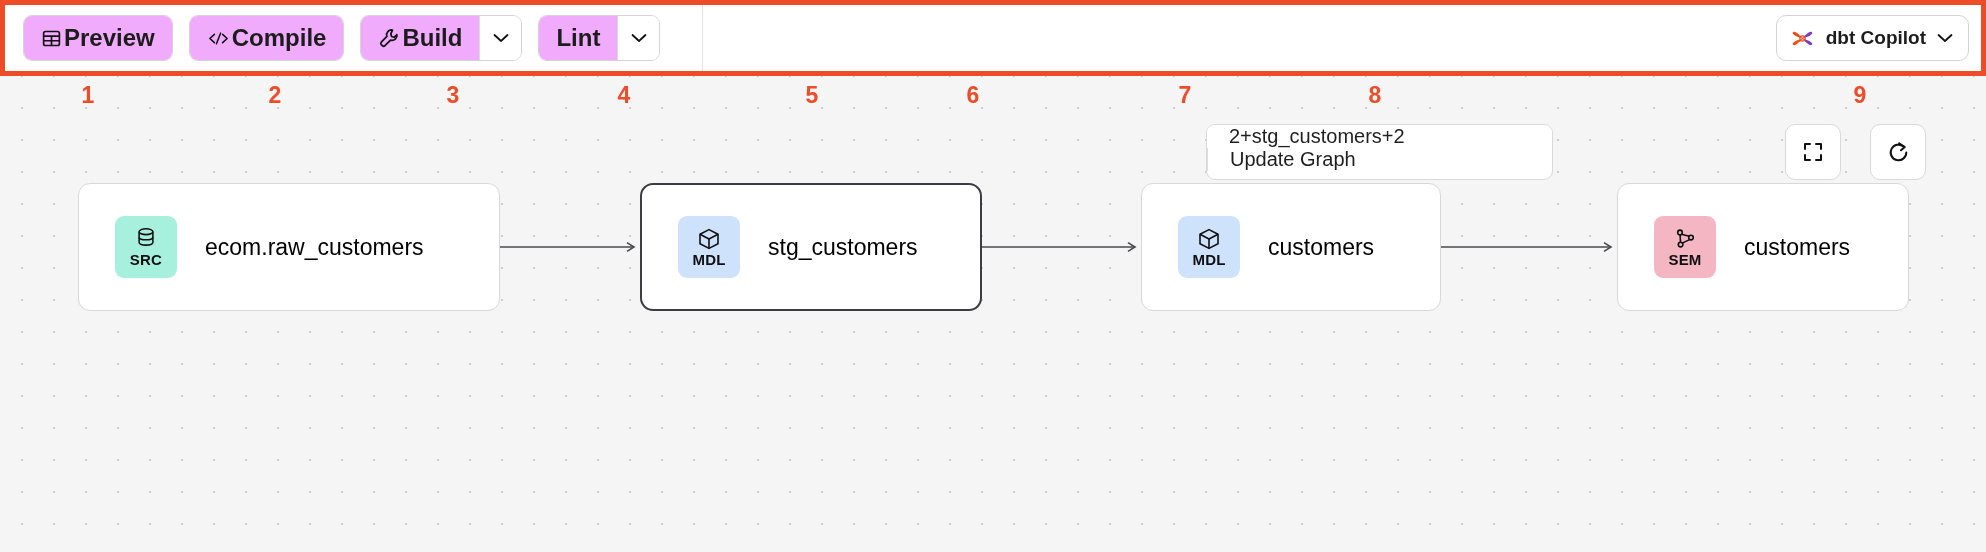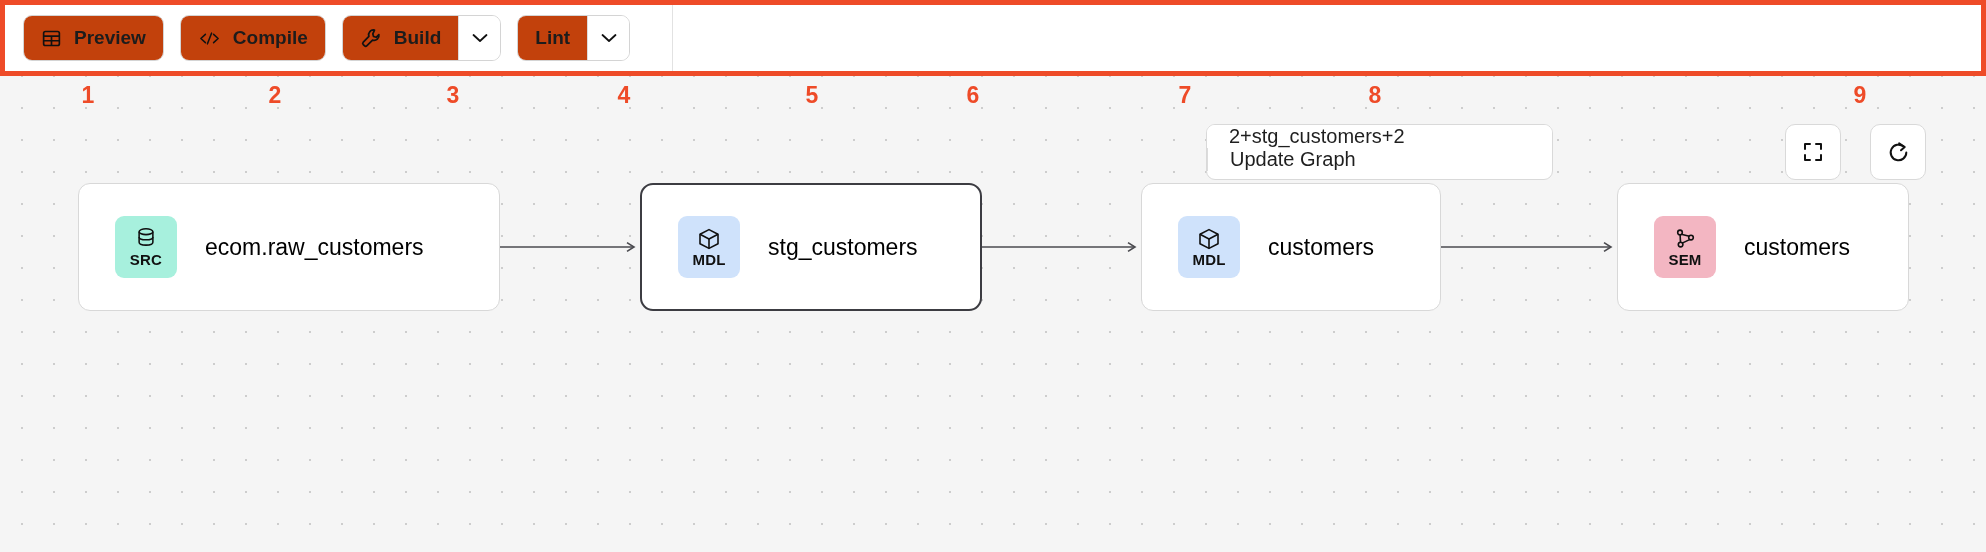--- a/index.html
+++ b/index.html
@@ -33,25 +33,25 @@
     border: 1px solid #d4d4d4;
     border-radius: 9px;
     background: #fff;
     height: 46px;
     overflow: hidden;
   }
   .btn-group.solo { }
   .btn {
     display: flex;
     align-items: center;
-    gap: 12px;
+    gap: 2px;
     padding: 0 17px;
-    background: #c2410c;
+    background: #f0abfc;
     border: 0;
-    font-size: 19px;
+    font-size: 24px;
     font-weight: 600;
     color: #1c1c1c;
     font-family: "Liberation Sans", sans-serif;
     white-space: nowrap;
     cursor: pointer;
   }
   .btn-caret {
     display: flex;
     align-items: center;
     justify-content: center;
@@ -291,20 +291,36 @@
                 <polyline points="1.5,2 8,8 14.5,2"></polyline>
               </svg>
           </span>
         </div>
       </div>
 
       <div class="tb-sep"></div>
 
     </div>
 
+    <div class="copilot">
+      <span class="ico">
+        <svg width="25" height="25" viewBox="0 0 32 32">
+          <path d="M16 16 C11 10, 6 6, 4 8 C2 10, 6 13, 16 16 C6 19, 2 22, 4 24 C6 26, 11 22, 16 16Z" fill="#F24C12"></path>
+          <path d="M16 16 C21 10, 26 6, 28 8 C30 10, 26 13, 16 16 C26 19, 30 22, 28 24 C26 26, 21 22, 16 16Z" fill="#7A3CC6"></path>
+          <circle cx="16" cy="16" r="3.4" fill="none" stroke="#F24C12" stroke-width="1.6"></circle>
+          <circle cx="16" cy="16" r="1.3" fill="#F24C12"></circle>
+        </svg>
+      </span>
+      <span>dbt Copilot</span>
+      <span class="ico">
+        <svg width="16" height="10" viewBox="0 0 16 10" fill="none" stroke="#111" stroke-width="1.8" stroke-linecap="round" stroke-linejoin="round">
+            <polyline points="1.5,2 8,8 14.5,2"></polyline>
+          </svg>
+      </span>
+    </div>
   </div>
 </div>
 
 <div class="annot" style="left:88px">1</div>
 <div class="annot" style="left:275px">2</div>
 <div class="annot" style="left:453px">3</div>
 <div class="annot" style="left:624px">4</div>
 <div class="annot" style="left:812px">5</div>
 <div class="annot" style="left:973px">6</div>
 <div class="annot" style="left:1185px">7</div>

